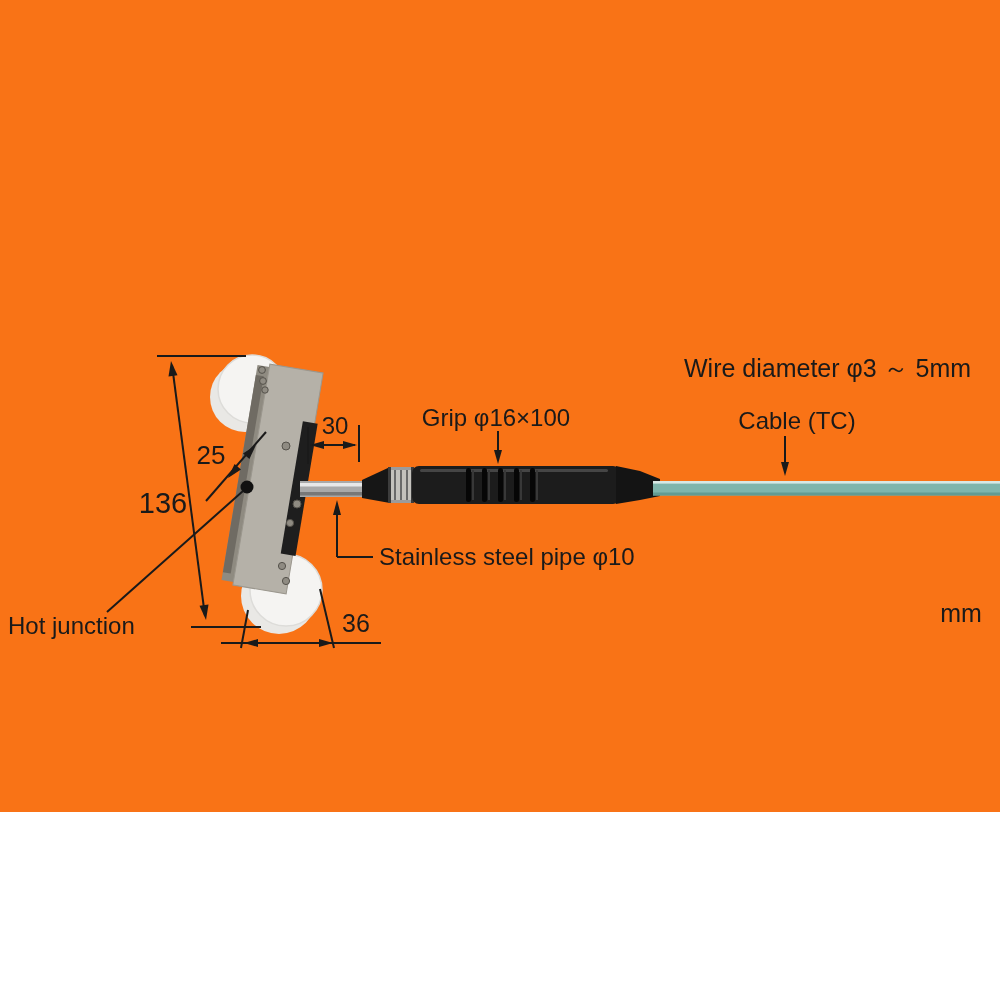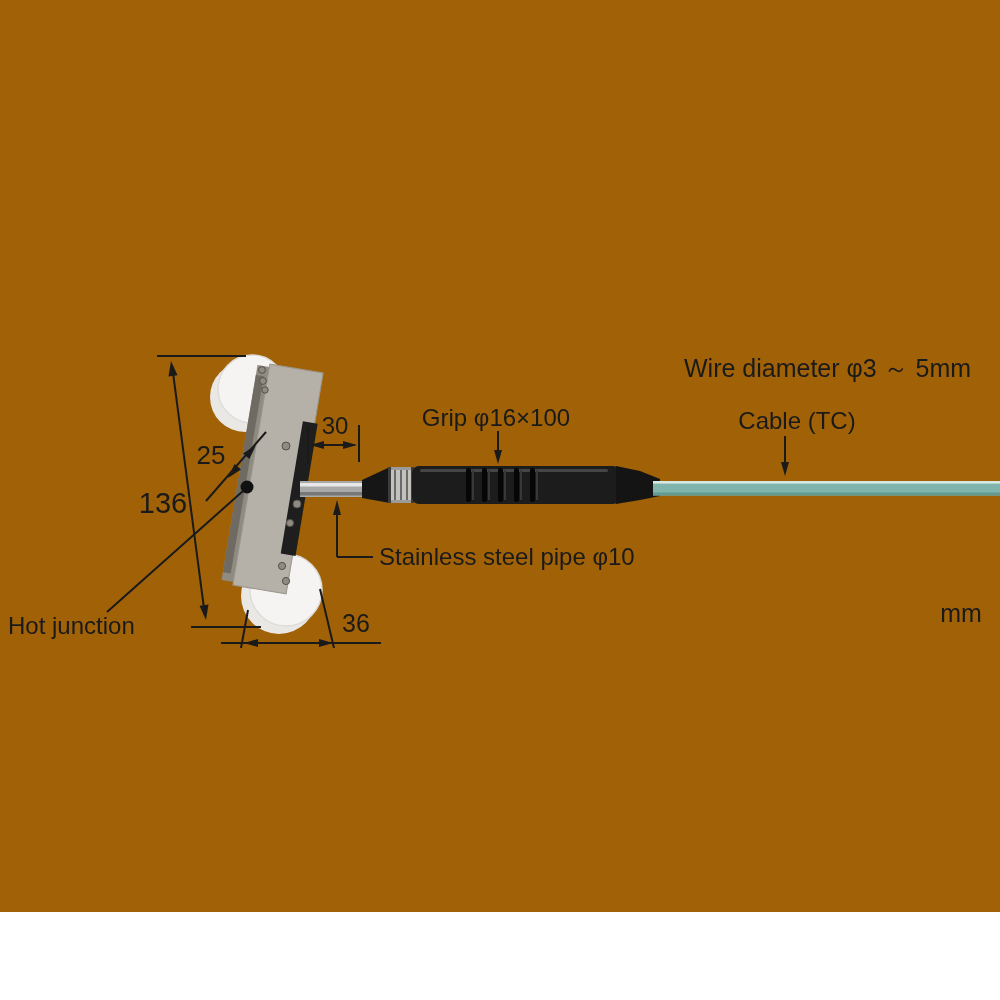--- a/index.html
+++ b/index.html
@@ -1,16 +1,16 @@
 <!DOCTYPE html>
 <html><head>
 <meta charset="utf-8">
 <style>
   html,body{margin:0;padding:0;background:#ffffff;}
-  .canvas{position:relative;width:1000px;height:912px;background:#a16207;overflow:hidden;}
+  .canvas{position:relative;width:1000px;height:812px;background:#f97316;overflow:hidden;}
   svg{display:block;}
   .lbl{font-family:"Liberation Sans","DejaVu Sans",sans-serif;fill:#1a1a1a;}
 </style>
 </head>
 <body>
 
 <div class="canvas">
 <svg width="1000" height="1000" viewBox="0 0 1000 1000" xmlns="http://www.w3.org/2000/svg">
 
   <g>

